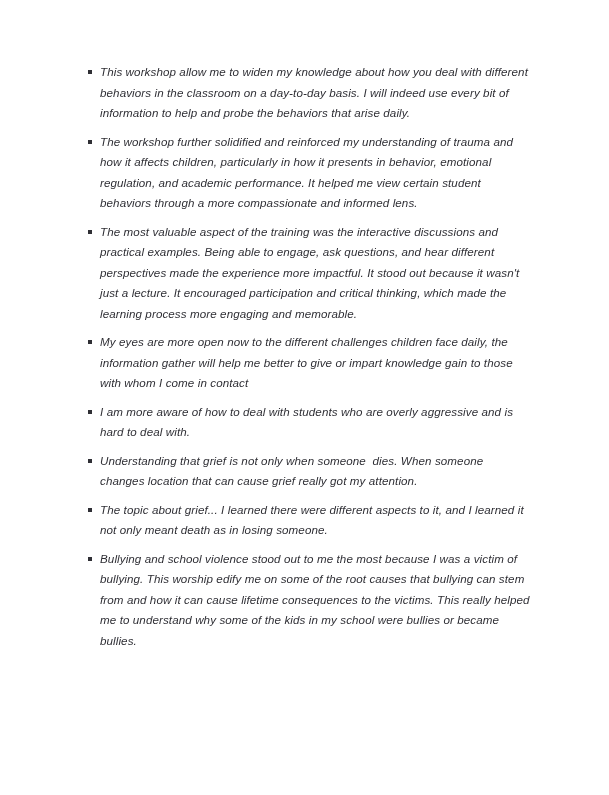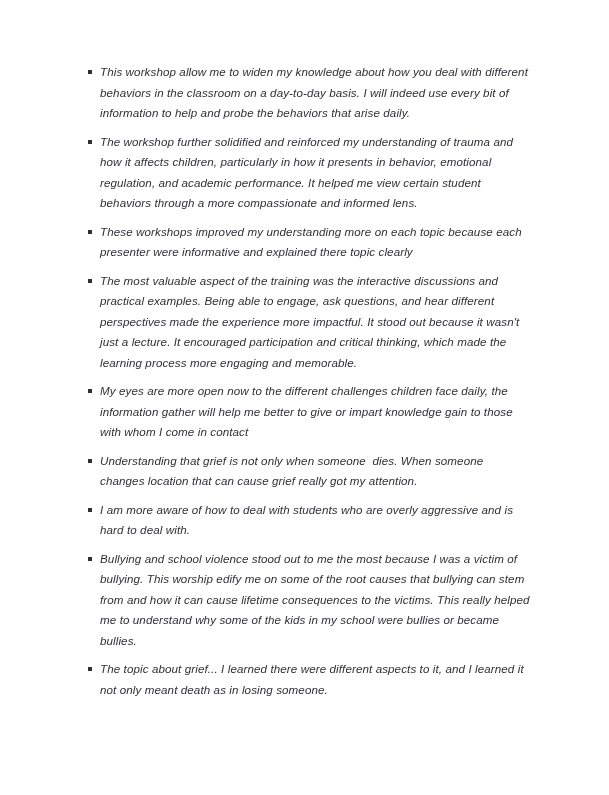--- a/index.html
+++ b/index.html
@@ -54,49 +54,45 @@
       <span class="bullet"></span>
       <span class="quote-text">This workshop allow me to widen my knowledge about how you deal with different behaviors in the classroom on a day-to-day basis. I will indeed use every bit of information to help and probe the behaviors that arise daily.</span>
     </div>
 
     <div class="quote">
       <span class="bullet"></span>
       <span class="quote-text">The workshop further solidified and reinforced my understanding of trauma and how it affects children, particularly in how it presents in behavior, emotional regulation, and academic performance. It helped me view certain student behaviors through a more compassionate and informed lens.</span>
     </div>
 
 
-    <div class="quote">
-      <span class="bullet"></span>
-      <span class="quote-text">These workshops improved my understanding more on each topic because each presenter were informative and explained there topic clearly</span>
-    </div>
 
     <div class="quote">
       <span class="bullet"></span>
       <span class="quote-text">The most valuable aspect of the training was the interactive discussions and practical examples. Being able to engage, ask questions, and hear different perspectives made the experience more impactful. It stood out because it wasn't just a lecture. It encouraged participation and critical thinking, which made the learning process more engaging and memorable.</span>
     </div>
 
     <div class="quote">
       <span class="bullet"></span>
       <span class="quote-text">My eyes are more open now to the different challenges children face daily, the information gather will help me better to give or impart knowledge gain to those with whom I come in contact</span>
     </div>
 
     <div class="quote">
       <span class="bullet"></span>
+      <span class="quote-text">I am more aware of how to deal with students who are overly aggressive and is hard to deal with.</span>
+    </div>
+
+    <div class="quote">
+      <span class="bullet"></span>
       <span class="quote-text">Understanding that grief is not only when someone  dies. When someone changes location that can cause grief really got my attention.</span>
     </div>
 
     <div class="quote">
       <span class="bullet"></span>
-      <span class="quote-text">I am more aware of how to deal with students who are overly aggressive and is hard to deal with.</span>
+      <span class="quote-text">The topic about grief... I learned there were different aspects to it, and I learned it not only meant death as in losing someone.</span>
     </div>
 
     <div class="quote">
       <span class="bullet"></span>
       <span class="quote-text">Bullying and school violence stood out to me the most because I was a victim of bullying. This worship edify me on some of the root causes that bullying can stem from and how it can cause lifetime consequences to the victims. This really helped me to understand why some of the kids in my school were bullies or became bullies.</span>
     </div>
 
-    <div class="quote">
-      <span class="bullet"></span>
-      <span class="quote-text">The topic about grief... I learned there were different aspects to it, and I learned it not only meant death as in losing someone.</span>
-    </div>
-
   </div>
 </div>
 
 </body></html>

